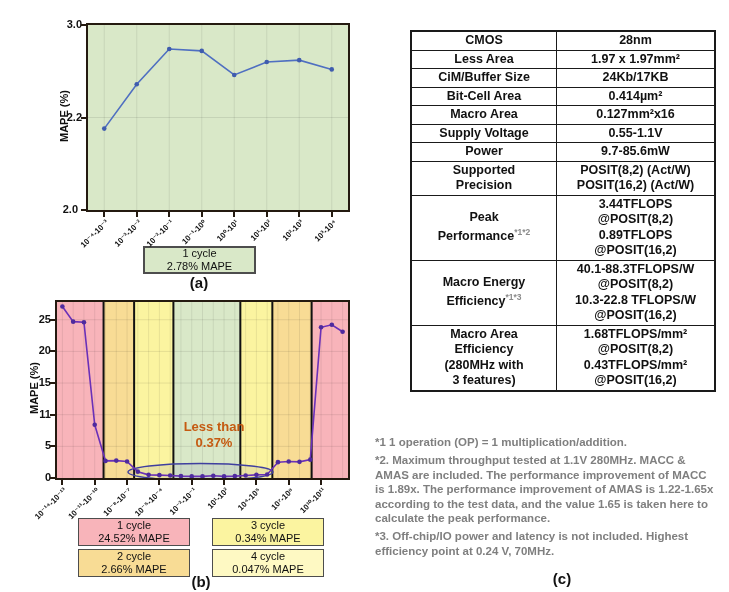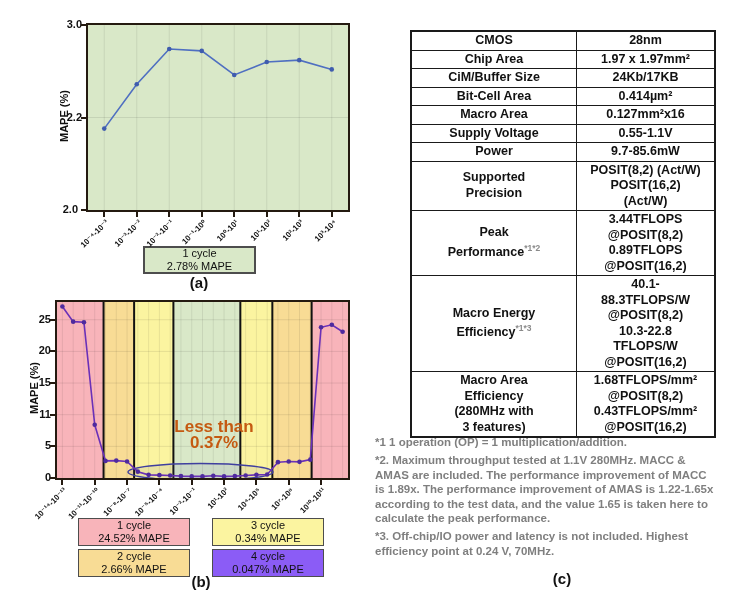--- a/index.html
+++ b/index.html
@@ -26,26 +26,26 @@
   #legend-a{left:143px;top:246px;width:113px;height:28px;background:#d9e8c8;}
   #legend-b{position:absolute;left:78px;top:518px;width:250px;height:62px;}
   #legend-b .legend-box{width:112px;height:28px;border-width:1.5px;}
 
   .caption{position:absolute;font-weight:bold;font-size:15px;width:120px;text-align:center;color:#111;}
   #cap-a{left:139px;top:274px;}
   #cap-b{left:141px;top:573px;}
   #cap-c{left:502px;top:570px;}
 
   #annot-b{position:absolute;left:158px;top:419px;width:112px;text-align:center;
-           font-weight:bold;font-size:17px;line-height:16px;color:#c55a11;z-index:3;}
+           font-weight:bold;font-size:13px;line-height:16px;color:#c55a11;z-index:3;}
 
   #spec-table{position:absolute;left:410px;top:30px;border-collapse:collapse;table-layout:fixed;
               width:306px;border:2.5px solid #1a1a1a;}
   #spec-table td{border:1.5px solid #1a1a1a;font-weight:bold;font-size:12.5px;text-align:center;
-                 padding:1px 12px;line-height:15.5px;color:#111;}
+                 padding:1px 2px;line-height:15.5px;color:#111;}
   #spec-table td.k{width:140px;}
   sup.ref{color:#8a8a8a;font-size:8.5px;}
 
   #footnotes{position:absolute;left:371px;top:431px;width:352px;color:#7f7f7f;
              font-weight:bold;font-size:11.5px;line-height:14.4px;}
   #footnotes p{margin:4px;}
 </style>
 </head>
 <body>
 
@@ -170,35 +170,35 @@
         <div class="">24.52% MAPE</div>
       </div>
       <div class="legend-box" style="left: 0px; top: 31px; background: rgb(248, 220, 149);">
         <div class="">2 cycle</div>
         <div class="">2.66% MAPE</div>
       </div>
       <div class="legend-box" style="left: 134px; top: 0px; background: rgb(251, 244, 160);">
         <div class="">3 cycle</div>
         <div class="">0.34% MAPE</div>
       </div>
-      <div class="legend-box" style="left: 134px; top: 31px; background: #8b5cf6;">
+      <div class="legend-box" style="left: 134px; top: 31px; background: #fef9c3;">
         <div class="">4 cycle</div>
         <div class="">0.047% MAPE</div>
       </div>
     </div>
   <div class="caption" id="cap-b">(b)</div>
 
   <table id="spec-table">
       <tbody>
         <tr>
           <td class="k">CMOS</td>
           <td class="v">28nm</td>
         </tr>
         <tr>
-          <td class="k">Chip Area</td>
+          <td class="k">Less Area</td>
           <td class="v">1.97 x 1.97mm²</td>
         </tr>
         <tr>
           <td class="k">CiM/Buffer Size</td>
           <td class="v">24Kb/17KB</td>
         </tr>
         <tr>
           <td class="k">Bit-Cell Area</td>
           <td class="v">0.414µm²</td>
         </tr>

